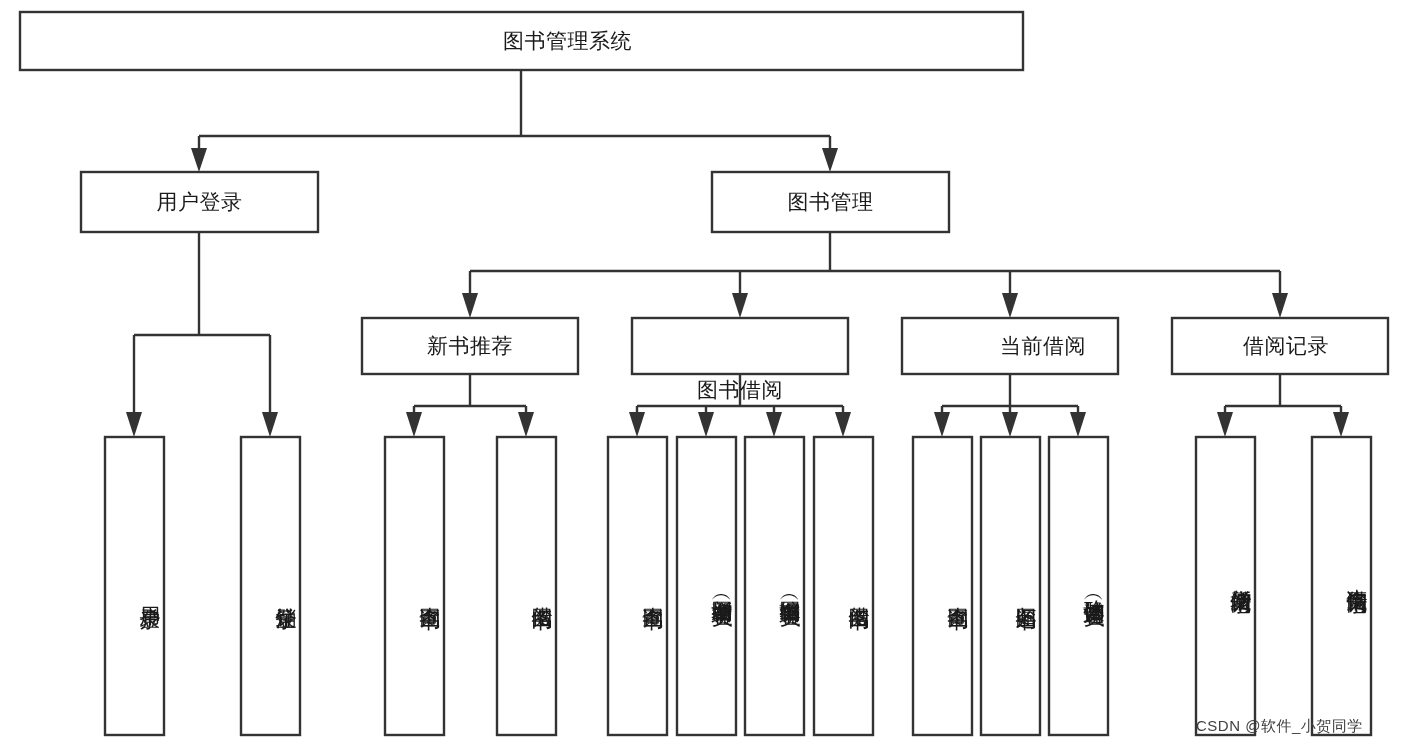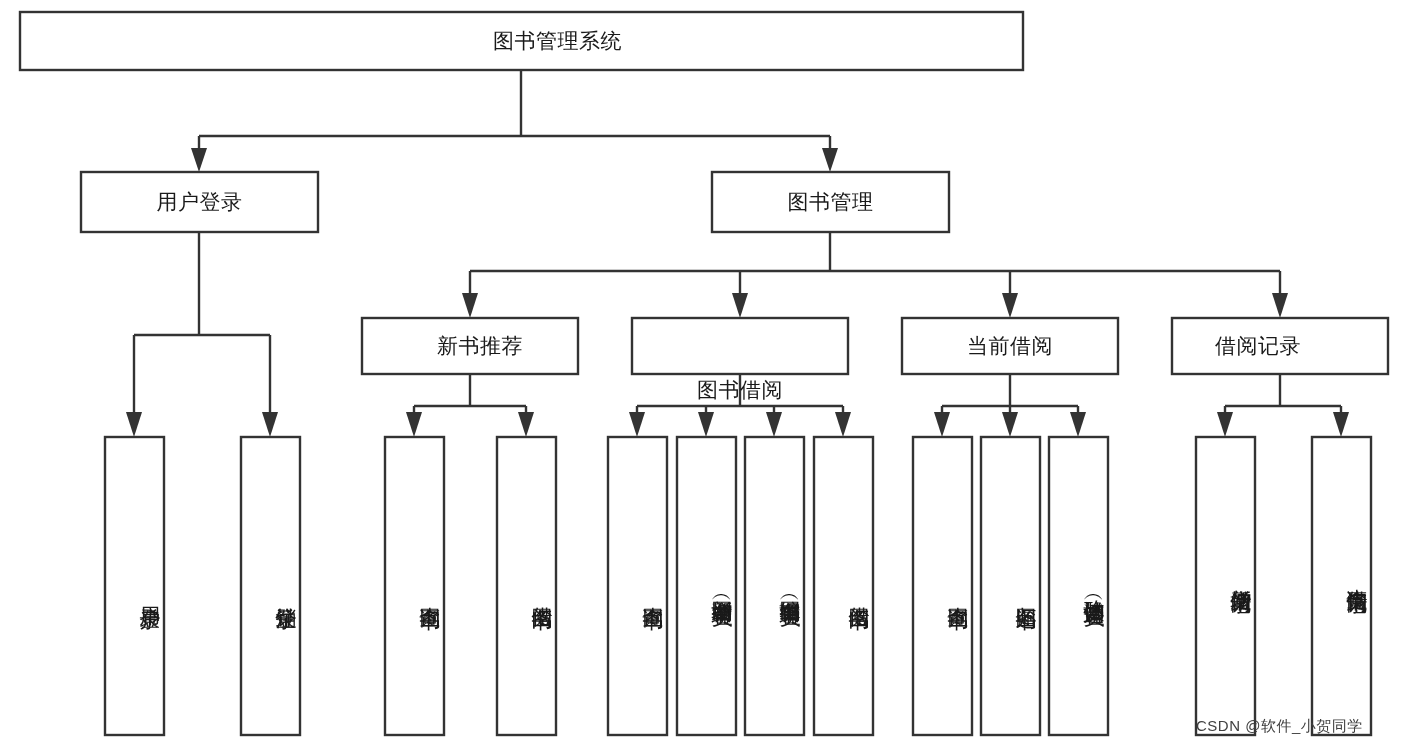--- a/index.html
+++ b/index.html
@@ -177,29 +177,29 @@
     <rect class="node-box" x="814" y="437" width="59" height="298"></rect>
 
     <rect class="node-box" x="913" y="437" width="59" height="298"></rect>
     <rect class="node-box" x="981" y="437" width="59" height="298"></rect>
     <rect class="node-box" x="1049" y="437" width="59" height="298"></rect>
 
     <rect class="node-box" x="1196" y="437" width="59" height="298"></rect>
     <rect class="node-box" x="1312" y="437" width="59" height="298"></rect>
   </svg>
 
-  <div class="node-label-h" style="left:24px; top:12px; width:1003px; height:58px;padding-left:32px;">图书管理系统</div>
+  <div class="node-label-h" style="left:34px; top:12px; width:1003px; height:58px;padding-left:32px;">图书管理系统</div>
 
   <div class="node-label-h" style="left:81px; top:172px; width:237px; height:60px;">用户登录</div>
   <div class="node-label-h" style="left:712px; top:172px; width:237px; height:60px;">图书管理</div>
 
-  <div class="node-label-h" style="left:362px; top:318px; width:216px; height:56px;margin-left:10px;">新书推荐</div>
+  <div class="node-label-h" style="left:362px; top:318px; width:216px; height:56px;">新书推荐</div>
   <div class="node-label-h" style="left:632px; top:318px; width:216px; height:56px;margin-top:44px;">图书借阅</div>
-  <div class="node-label-h" style="left:902px; top:318px; width:216px; height:56px;">当前借阅</div>
-  <div class="node-label-h" style="left:1144px; top:318px; width:228px; height:56px;">借阅记录</div>
+  <div class="node-label-h" style="left:902px; top:318px; width:216px; height:56px;padding-left:33px;">当前借阅</div>
+  <div class="node-label-h" style="left:1172px; top:318px; width:228px; height:56px;">借阅记录</div>
 
   <div class="node-label-v" style="left:105px; top:512px; width:59px; height:160px;">用户登录</div>
   <div class="node-label-v" style="left:241px; top:512px; width:59px; height:160px;">注销登录</div>
 
   <div class="node-label-v" style="left:385px; top:512px; width:59px; height:160px;">查询图书</div>
   <div class="node-label-v" style="left:497px; top:512px; width:59px; height:160px;">借阅图书</div>
 
   <div class="node-label-v" style="left:608px; top:512px; width:59px; height:160px;">查询图书</div>
   <div class="node-label-v" style="left:677px; top:443px; width:59px; height:288px;">新增图书（管理员）</div>
   <div class="node-label-v" style="left:745px; top:443px; width:59px; height:288px;">编辑图书（管理员）</div>

